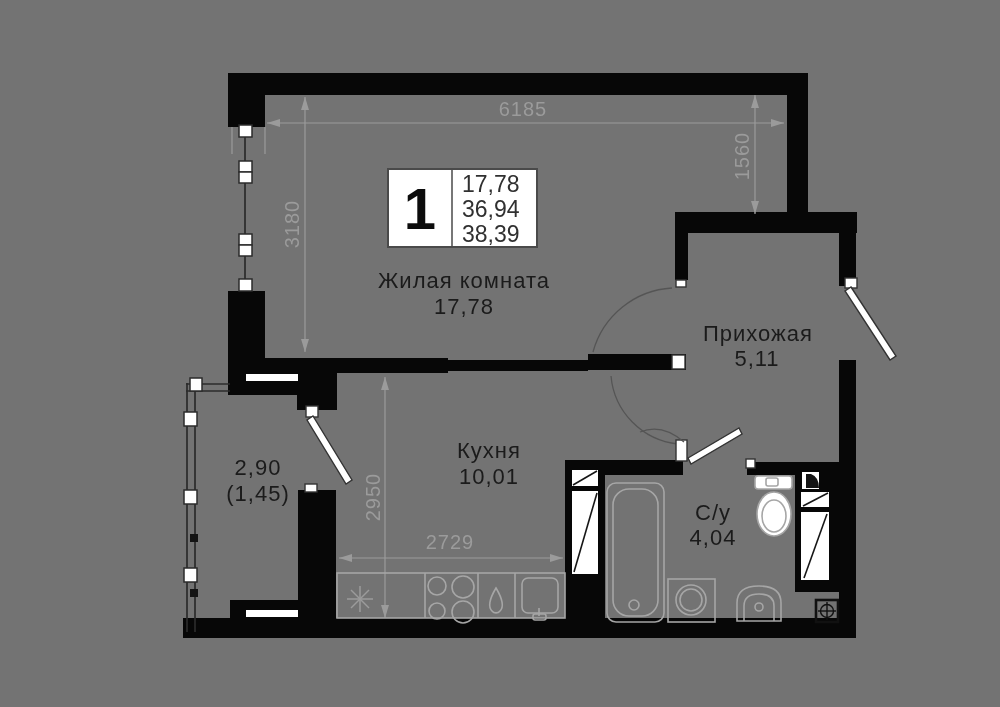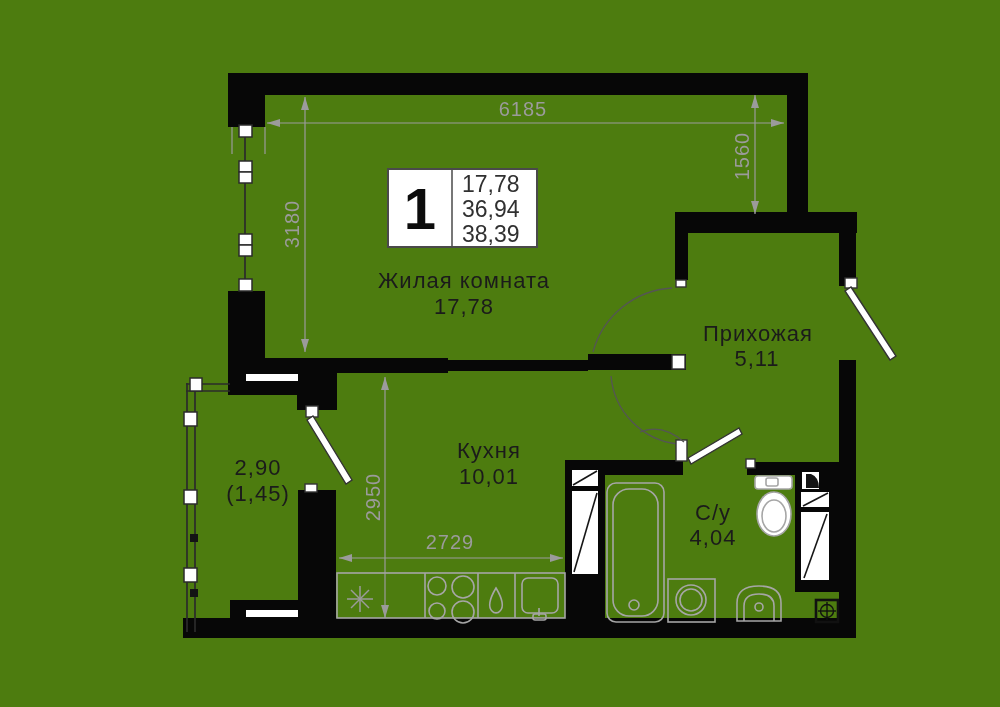--- a/index.html
+++ b/index.html
@@ -1,16 +1,16 @@
 <!DOCTYPE html>
 <html><head>
 <meta charset="utf-8">
 <style>
   html,body{margin:0;padding:0;background:#ffffff;}
-  .stage{position:relative;width:1000px;height:707px;background:#4d7c0f;overflow:hidden;
+  .stage{position:relative;width:1000px;height:707px;background:#737373;overflow:hidden;
          font-family:"Liberation Sans",sans-serif;}
   svg{position:absolute;left:0;top:0;}
   .wall{fill:#070707;stroke:none;}
   .slit{fill:#ffffff;}
   .fixture{fill:none;stroke:#a6a6a6;stroke-width:1.6;}
   .fixture-fill{fill:#ffffff;stroke:#a6a6a6;stroke-width:1.6;}
   .glaz{stroke:#2b2b2b;stroke-width:1.7;fill:none;}
   .mull{fill:#ffffff;stroke:#2b2b2b;stroke-width:1.5;}
   .mull-dark{fill:#141414;}
   .leaf{fill:#ffffff;stroke:#333333;stroke-width:1.4;}

